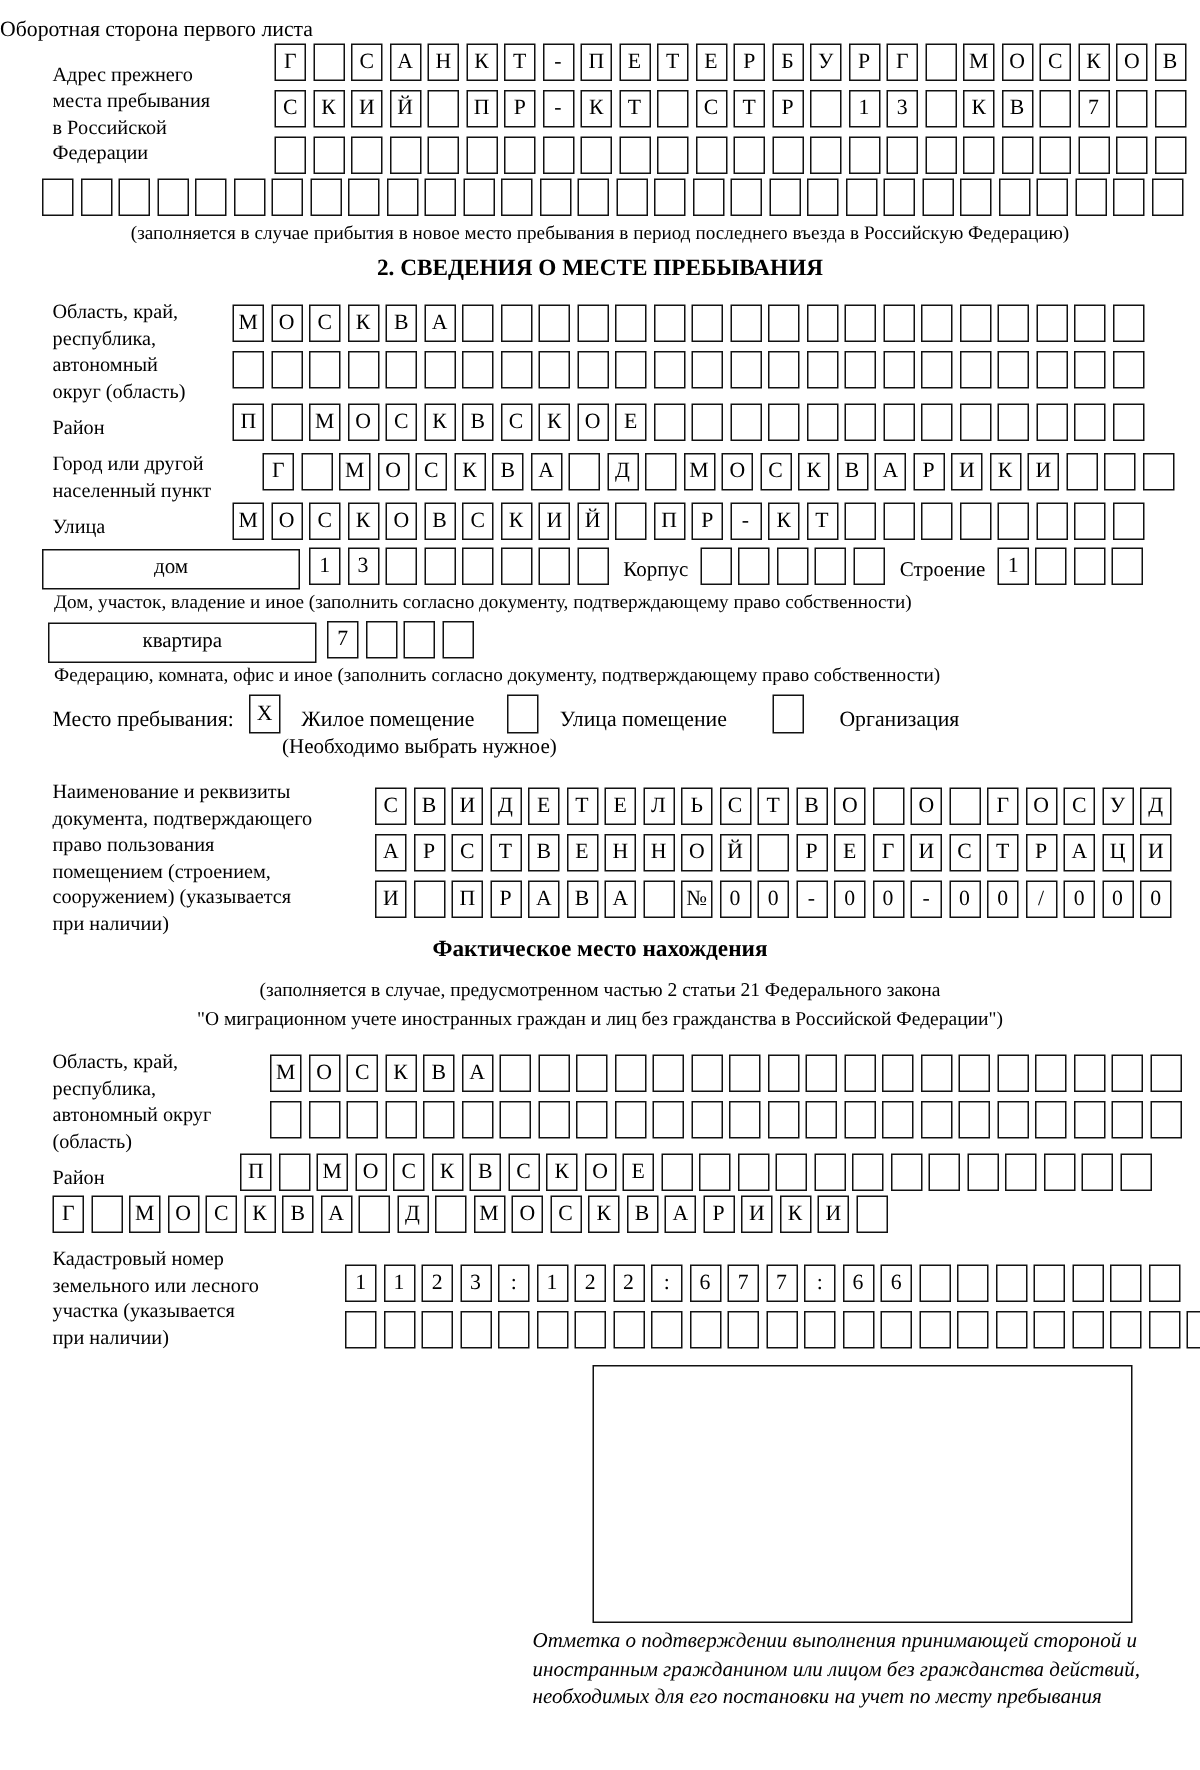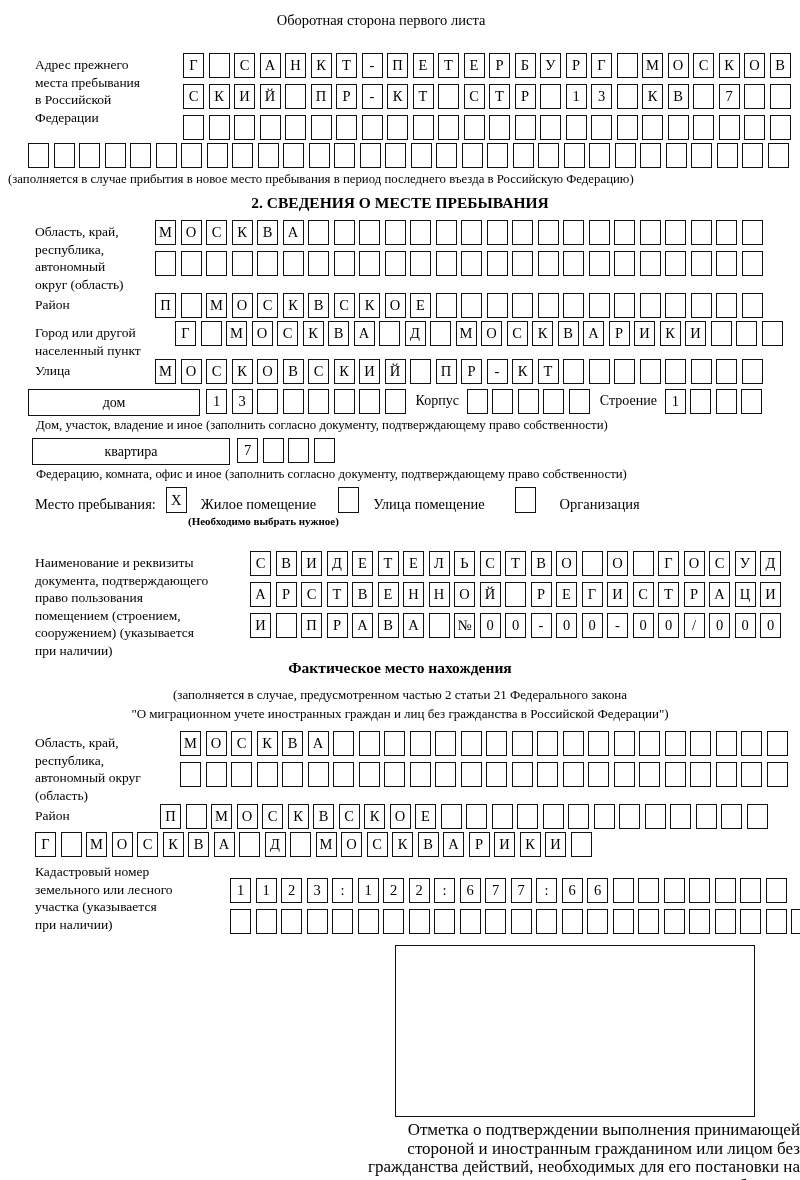--- a/index.html
+++ b/index.html
@@ -1,48 +1,48 @@
 <!DOCTYPE html>
 <html><head>
 <meta charset="utf-8">
 <style>
   * { margin:0; padding:0; box-sizing:border-box; }
   html,body { background:#fff; }
   body {
     width:800px; height:1180px; margin:0 auto; position:relative;
     font-family:"Liberation Serif","DejaVu Serif",serif; color:#000; overflow:hidden;
   }
-  .hdr-note { text-align:center; font-size:14.5px; margin:12px 38px 24px 0; }
-  .frow { display:flex; align-items:flex-start; margin-left:35px; }
+  .hdr-note { text-align:left; font-size:14.5px; margin:12px 38px 0 0; }
+  .frow { display:flex; align-items:center; margin-left:35px; }
   .flabel { font-size:13.5px; line-height:17.5px; white-space:pre-line; padding-top:3px; flex:0 0 auto; }
   .cellcol { display:flex; flex-direction:column; gap:3px; }
   .cellrow { display:flex; gap:4.5px; margin-bottom:3px; }
   .cell {
     width:21px; height:25px; flex:0 0 21px; border:1.6px solid #111;
     display:inline-flex; align-items:center; justify-content:center;
     font-size:14.5px; background:#fff;
   }
   .w148{width:148px} .w120{width:120px} .w140{width:140px} .w215{width:215px}
   .w145{width:145px} .w125{width:125px} .w195{width:195px}
   .fullrow { margin-left:28px; }
-  .center-note { font-size:12.8px; margin:2px 8px 6px 8px; line-height:17px; }
+  .center-note { text-align:center; font-size:12.8px; margin:2px 8px 6px 8px; line-height:17px; }
   .sec-title { text-align:center; font-weight:bold; font-size:15.5px; margin:6px 0 8px 0; }
   .labelbox {
     border:1.6px solid #111; height:27px; display:flex; align-items:center;
     justify-content:center; font-size:14px; background:#fff;
   }
   .inline-lb { font-size:14px; padding:4px 8px 0 10px; }
   .cap-left { font-size:12.8px; margin:1px 0 5px 36px; }
   .cb-row { display:flex; align-items:flex-end; margin:4px 0 2px 35px; font-size:14.5px; }
   .cb { width:21px; height:26px; border:1.6px solid #111; display:inline-flex; align-items:center; justify-content:center; font-size:14.5px; margin:0 14px 0 10px; }
-  .cb-note { font-size:11px; margin:1px 0 24px 188px;font-weight:bold; }
+  .cb-note { font-size:14px; margin:1px 0 9px 188px; }
   .fact-note { text-align:center; font-size:13px; line-height:19px; }
   .stampwrap { margin:8px 0 0 355px; width:445px; }
   .stampbox { margin-left:40px; width:360px; height:172px; border:1.9px solid #111; background:#fff; }
-  .stampcap { font-size:17px; line-height:18.5px; text-align:right; margin-top:4px; } .mt14{margin-top:0} .mt4{margin-top:4px}
+  .stampcap { font-size:14px; line-height:18.5px; text-align:left; margin-top:4px;font-style:italic; } .mt14{margin-top:0} .mt4{margin-top:4px}
 </style>
 </head>
 <body>
 
 <div class="hdr-note">Оборотная сторона первого листа</div>
 
 <div class="frow">
   <div class="flabel w148">Адрес прежнего
 места пребывания
 в Российской
@@ -340,21 +340,21 @@
   <div class="cellrow">
       <span class="cell">1</span>
       <span class="cell"></span>
       <span class="cell"></span>
       <span class="cell"></span>
     </div>
 </div>
 <div class="cap-left">Дом, участок, владение и иное (заполнить согласно документу, подтверждающему право собственности)</div>
 
 <div class="frow" style="margin-left:32px">
-  <div class="labelbox" style="width:198px">квартира</div>
+  <div class="labelbox" style="width:179px">квартира</div>
   <div class="cellrow" style="margin-left:7px">
       <span class="cell">7</span>
       <span class="cell"></span>
       <span class="cell"></span>
       <span class="cell"></span>
     </div>
 </div>
 <div class="cap-left">Федерацию, комната, офис и иное (заполнить согласно документу, подтверждающему право собственности)</div>
 
 <div class="cb-row">

